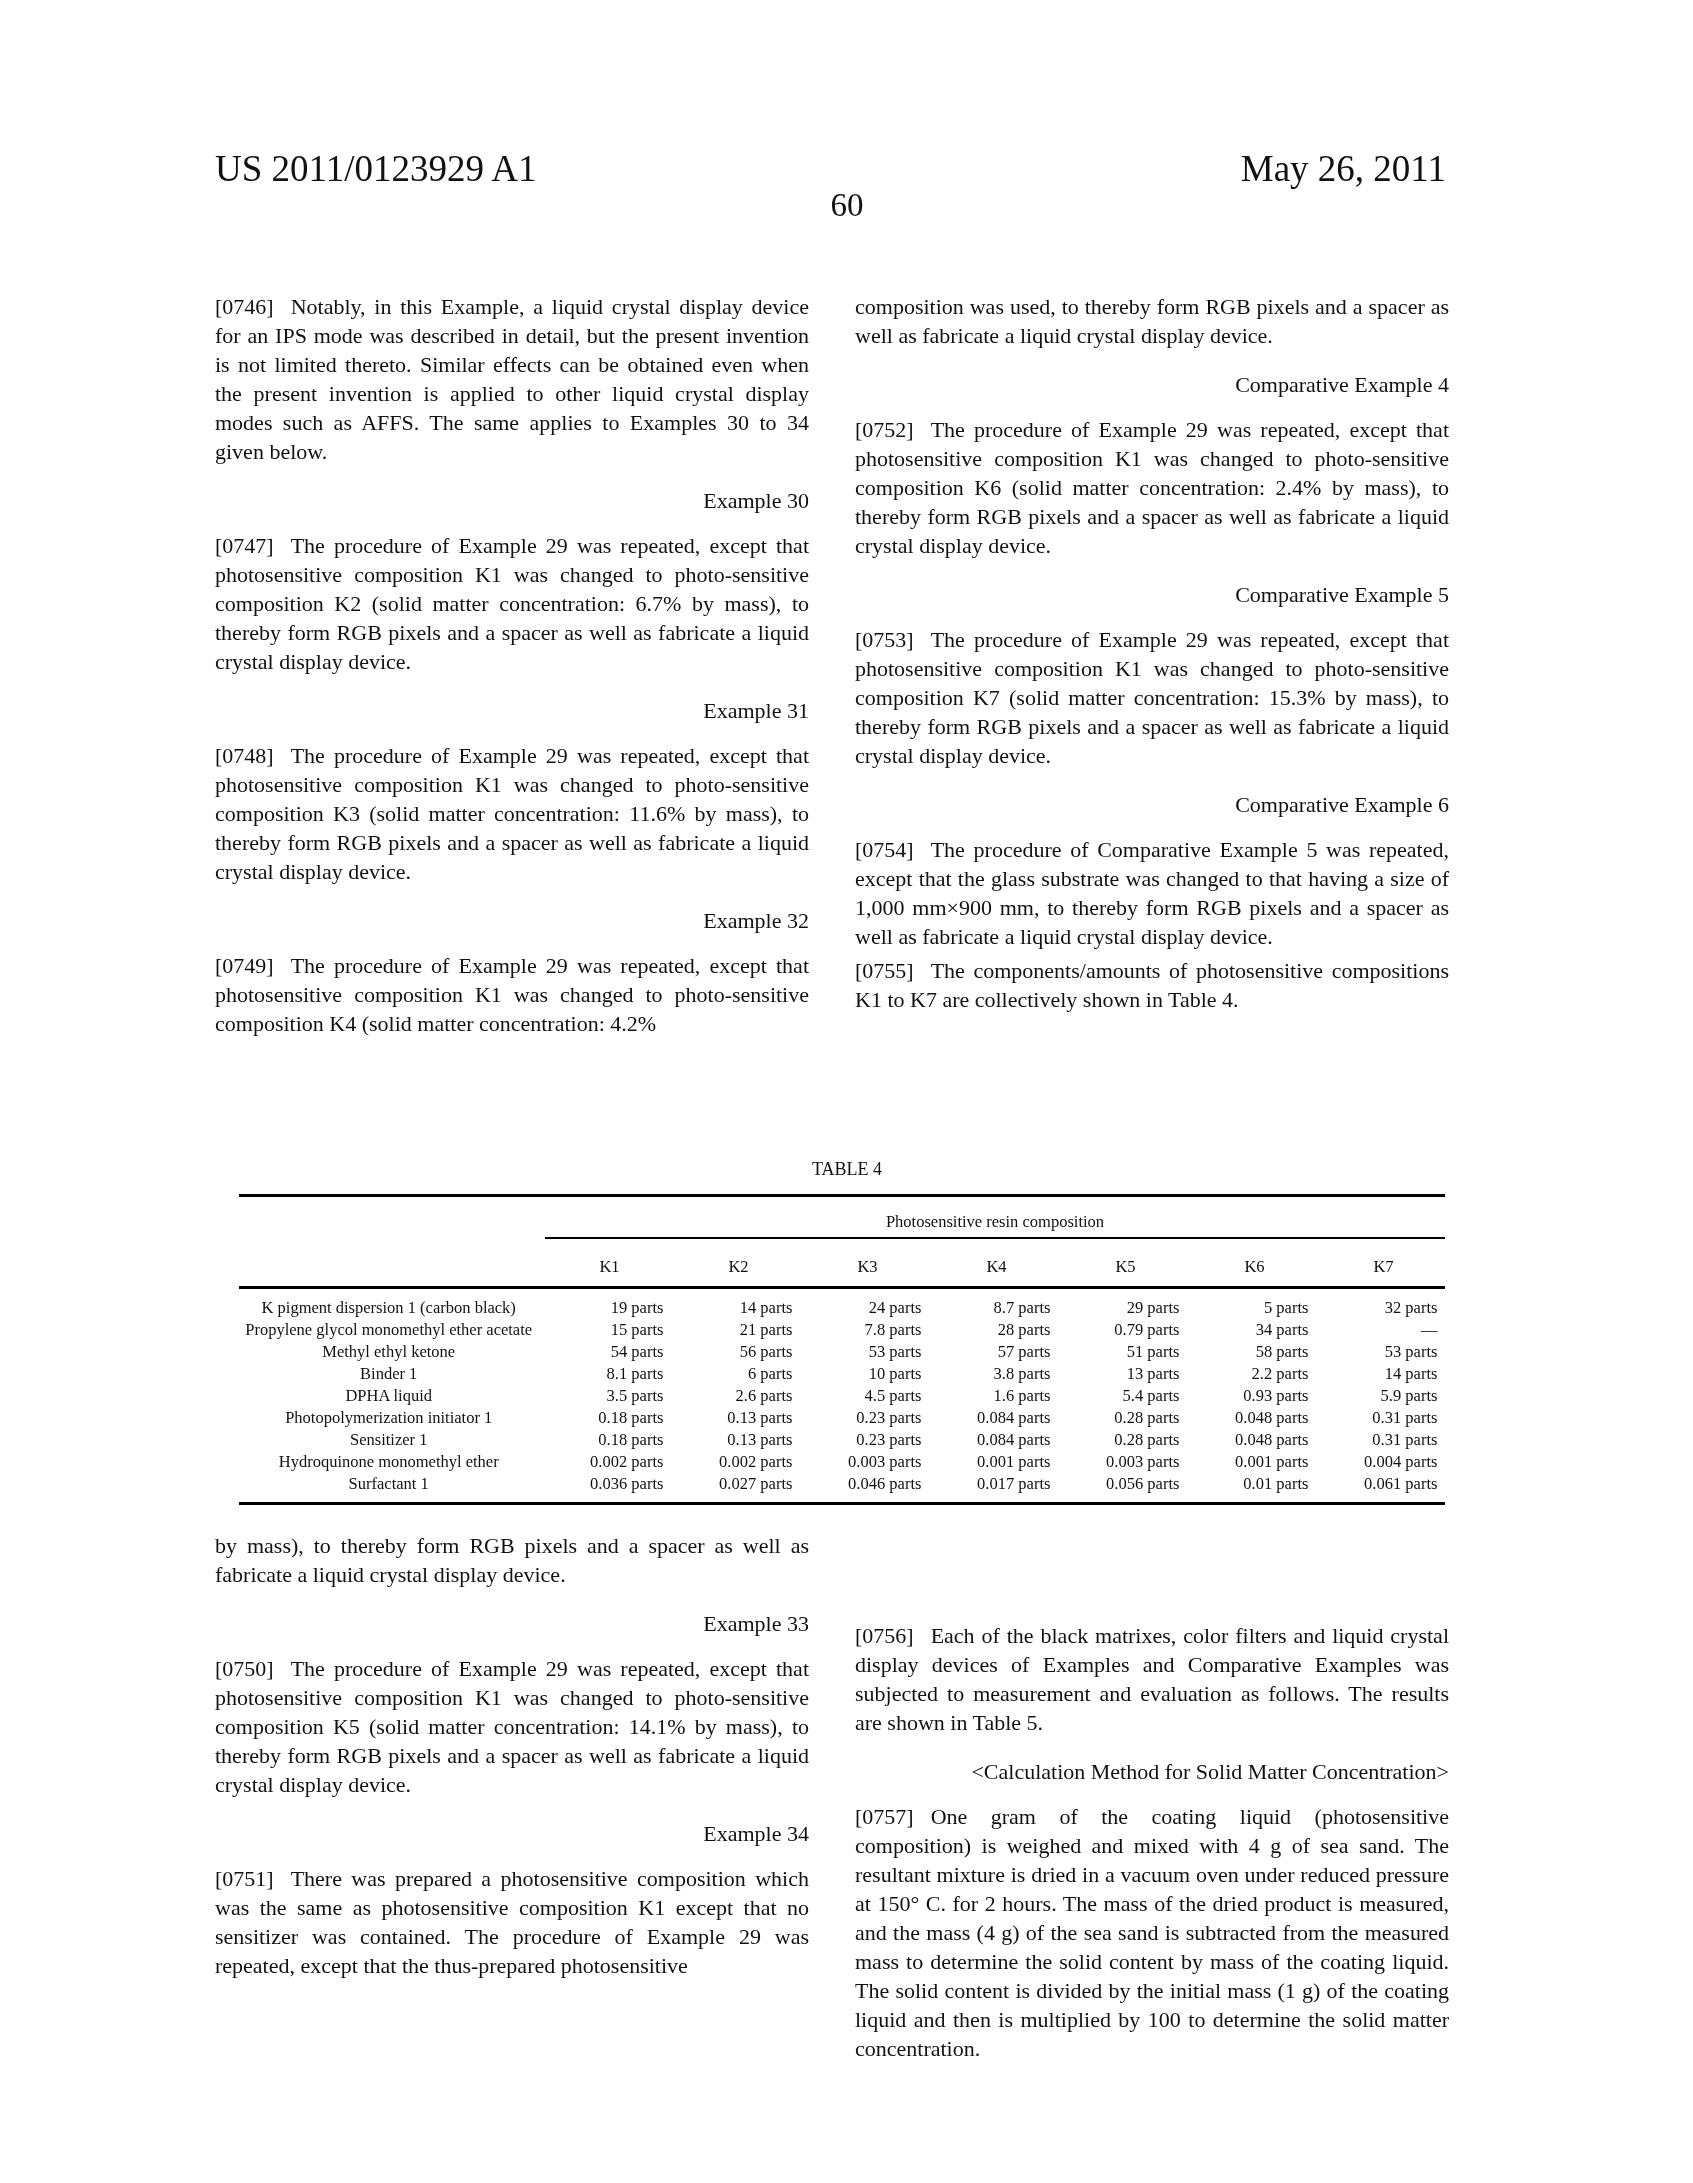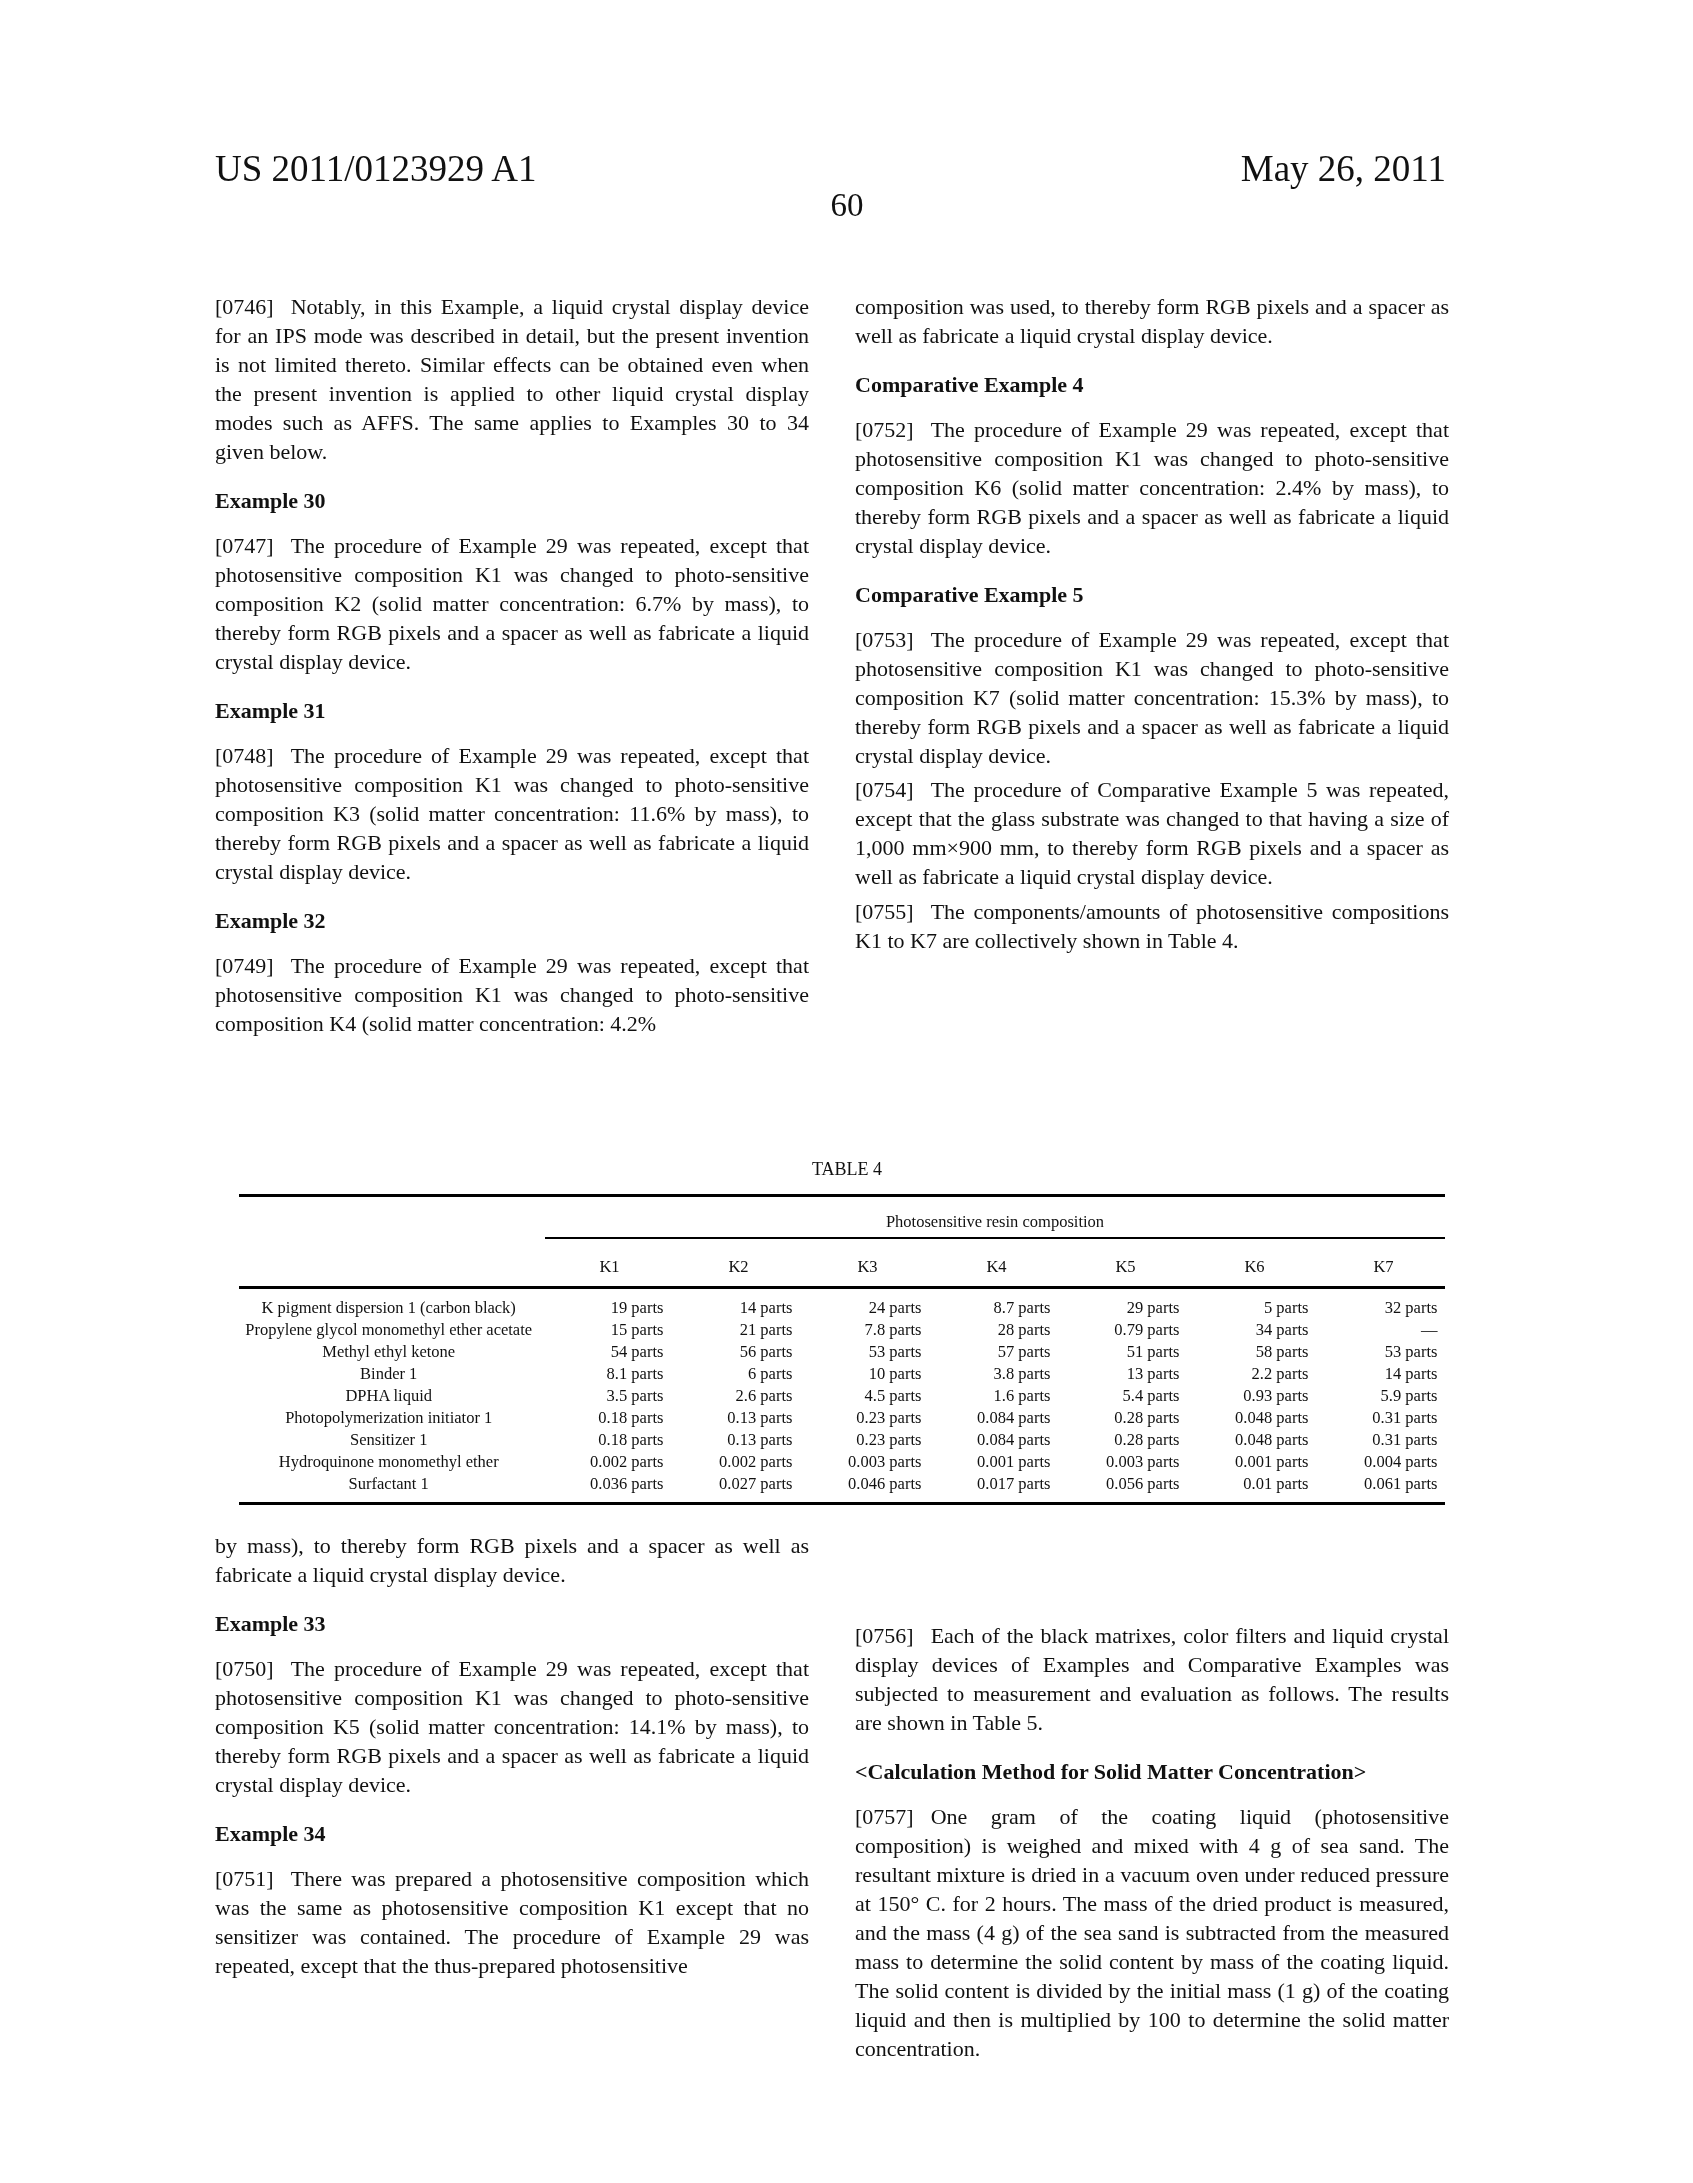--- a/index.html
+++ b/index.html
@@ -5,21 +5,21 @@
   html, body { margin: 0; padding: 0; background: #ffffff; }
   body { width: 1694px; height: 2183px; position: relative; overflow: hidden;
          font-family: "Liberation Serif", "DejaVu Serif", serif; color: #111; }
   .hdr { position: absolute; font-size: 37px; }
   #pub-no { left: 215px; top: 147px; }
   #pub-date { right: 248px; top: 147px; }
   #page-no { left: 0; right: 0; top: 187px; text-align: center; font-size: 33px; }
   .col { position: absolute; width: 594px; font-size: 22px; line-height: 29px; text-align: justify; }
   .col p { margin: 0 0 5.3px 0; }
   .col .pnum { font-weight: normal; margin-right: 17px; }
-  .col h4 { font-weight: bold; text-align: left; margin: 20px 0 16px 0; font-size: 22px; }
+  .col h4 { font-weight: normal; text-align: right; margin: 20px 0 16px 0; font-size: 22px; }
   #col-left-top { left: 215px; top: 292px; }
   #col-right-top { left: 855px; top: 292px; }
   #col-left-bot { left: 215px; top: 1531px; }
   #col-right-bot { left: 855px; top: 1621px; }
   #table-title { position: absolute; left: 0; right: 0; top: 1159px; text-align: center; font-size: 18px; }
   #table4 { position: absolute; left: 239px; top: 1194px; width: 1206px; }
   .rule-thick { height: 3.3px; background: #000; }
   .rule-thin { height: 2px; background: #000; }
   .tbl-grid { display: grid; grid-template-columns: 306px repeat(7, 129px); font-size: 16.5px; line-height: 22px; }
   .tbl-grid .lbl { text-align: center; padding-right: 6.6px; }
@@ -42,20 +42,21 @@
     <p><span class="pnum">[0748]</span><span>The procedure of Example 29 was repeated, except that photosensitive composition K1 was changed to photo-sensitive composition K3 (solid matter concentration: 11.6% by mass), to thereby form RGB pixels and a spacer as well as fabricate a liquid crystal display device.</span></p>
     <h4>Example 32</h4>
     <p><span class="pnum">[0749]</span><span>The procedure of Example 29 was repeated, except that photosensitive composition K1 was changed to photo-sensitive composition K4 (solid matter concentration: 4.2%</span></p>
   </div>
 <div id="col-right-top" class="col">
     <p><span>composition was used, to thereby form RGB pixels and a spacer as well as fabricate a liquid crystal display device.</span></p>
     <h4>Comparative Example 4</h4>
     <p><span class="pnum">[0752]</span><span>The procedure of Example 29 was repeated, except that photosensitive composition K1 was changed to photo-sensitive composition K6 (solid matter concentration: 2.4% by mass), to thereby form RGB pixels and a spacer as well as fabricate a liquid crystal display device.</span></p>
     <h4>Comparative Example 5</h4>
     <p><span class="pnum">[0753]</span><span>The procedure of Example 29 was repeated, except that photosensitive composition K1 was changed to photo-sensitive composition K7 (solid matter concentration: 15.3% by mass), to thereby form RGB pixels and a spacer as well as fabricate a liquid crystal display device.</span></p>
+    <h4>Comparative Example 6</h4>
     <p><span class="pnum">[0754]</span><span>The procedure of Comparative Example 5 was repeated, except that the glass substrate was changed to that having a size of 1,000 mm×900 mm, to thereby form RGB pixels and a spacer as well as fabricate a liquid crystal display device.</span></p>
     <p><span class="pnum">[0755]</span><span>The components/amounts of photosensitive compositions K1 to K7 are collectively shown in Table 4.</span></p>
   </div>
 
 <div id="table-title">TABLE 4</div>
 <div id="table4">
   <div class="rule-thick"></div>
   <div class="grp">Photosensitive resin composition</div>
   <div class="rule-thin" style="margin-left:306px"></div>
   <div class="tbl-grid" id="tbl-head" style="padding:17px 0 8px 0">

